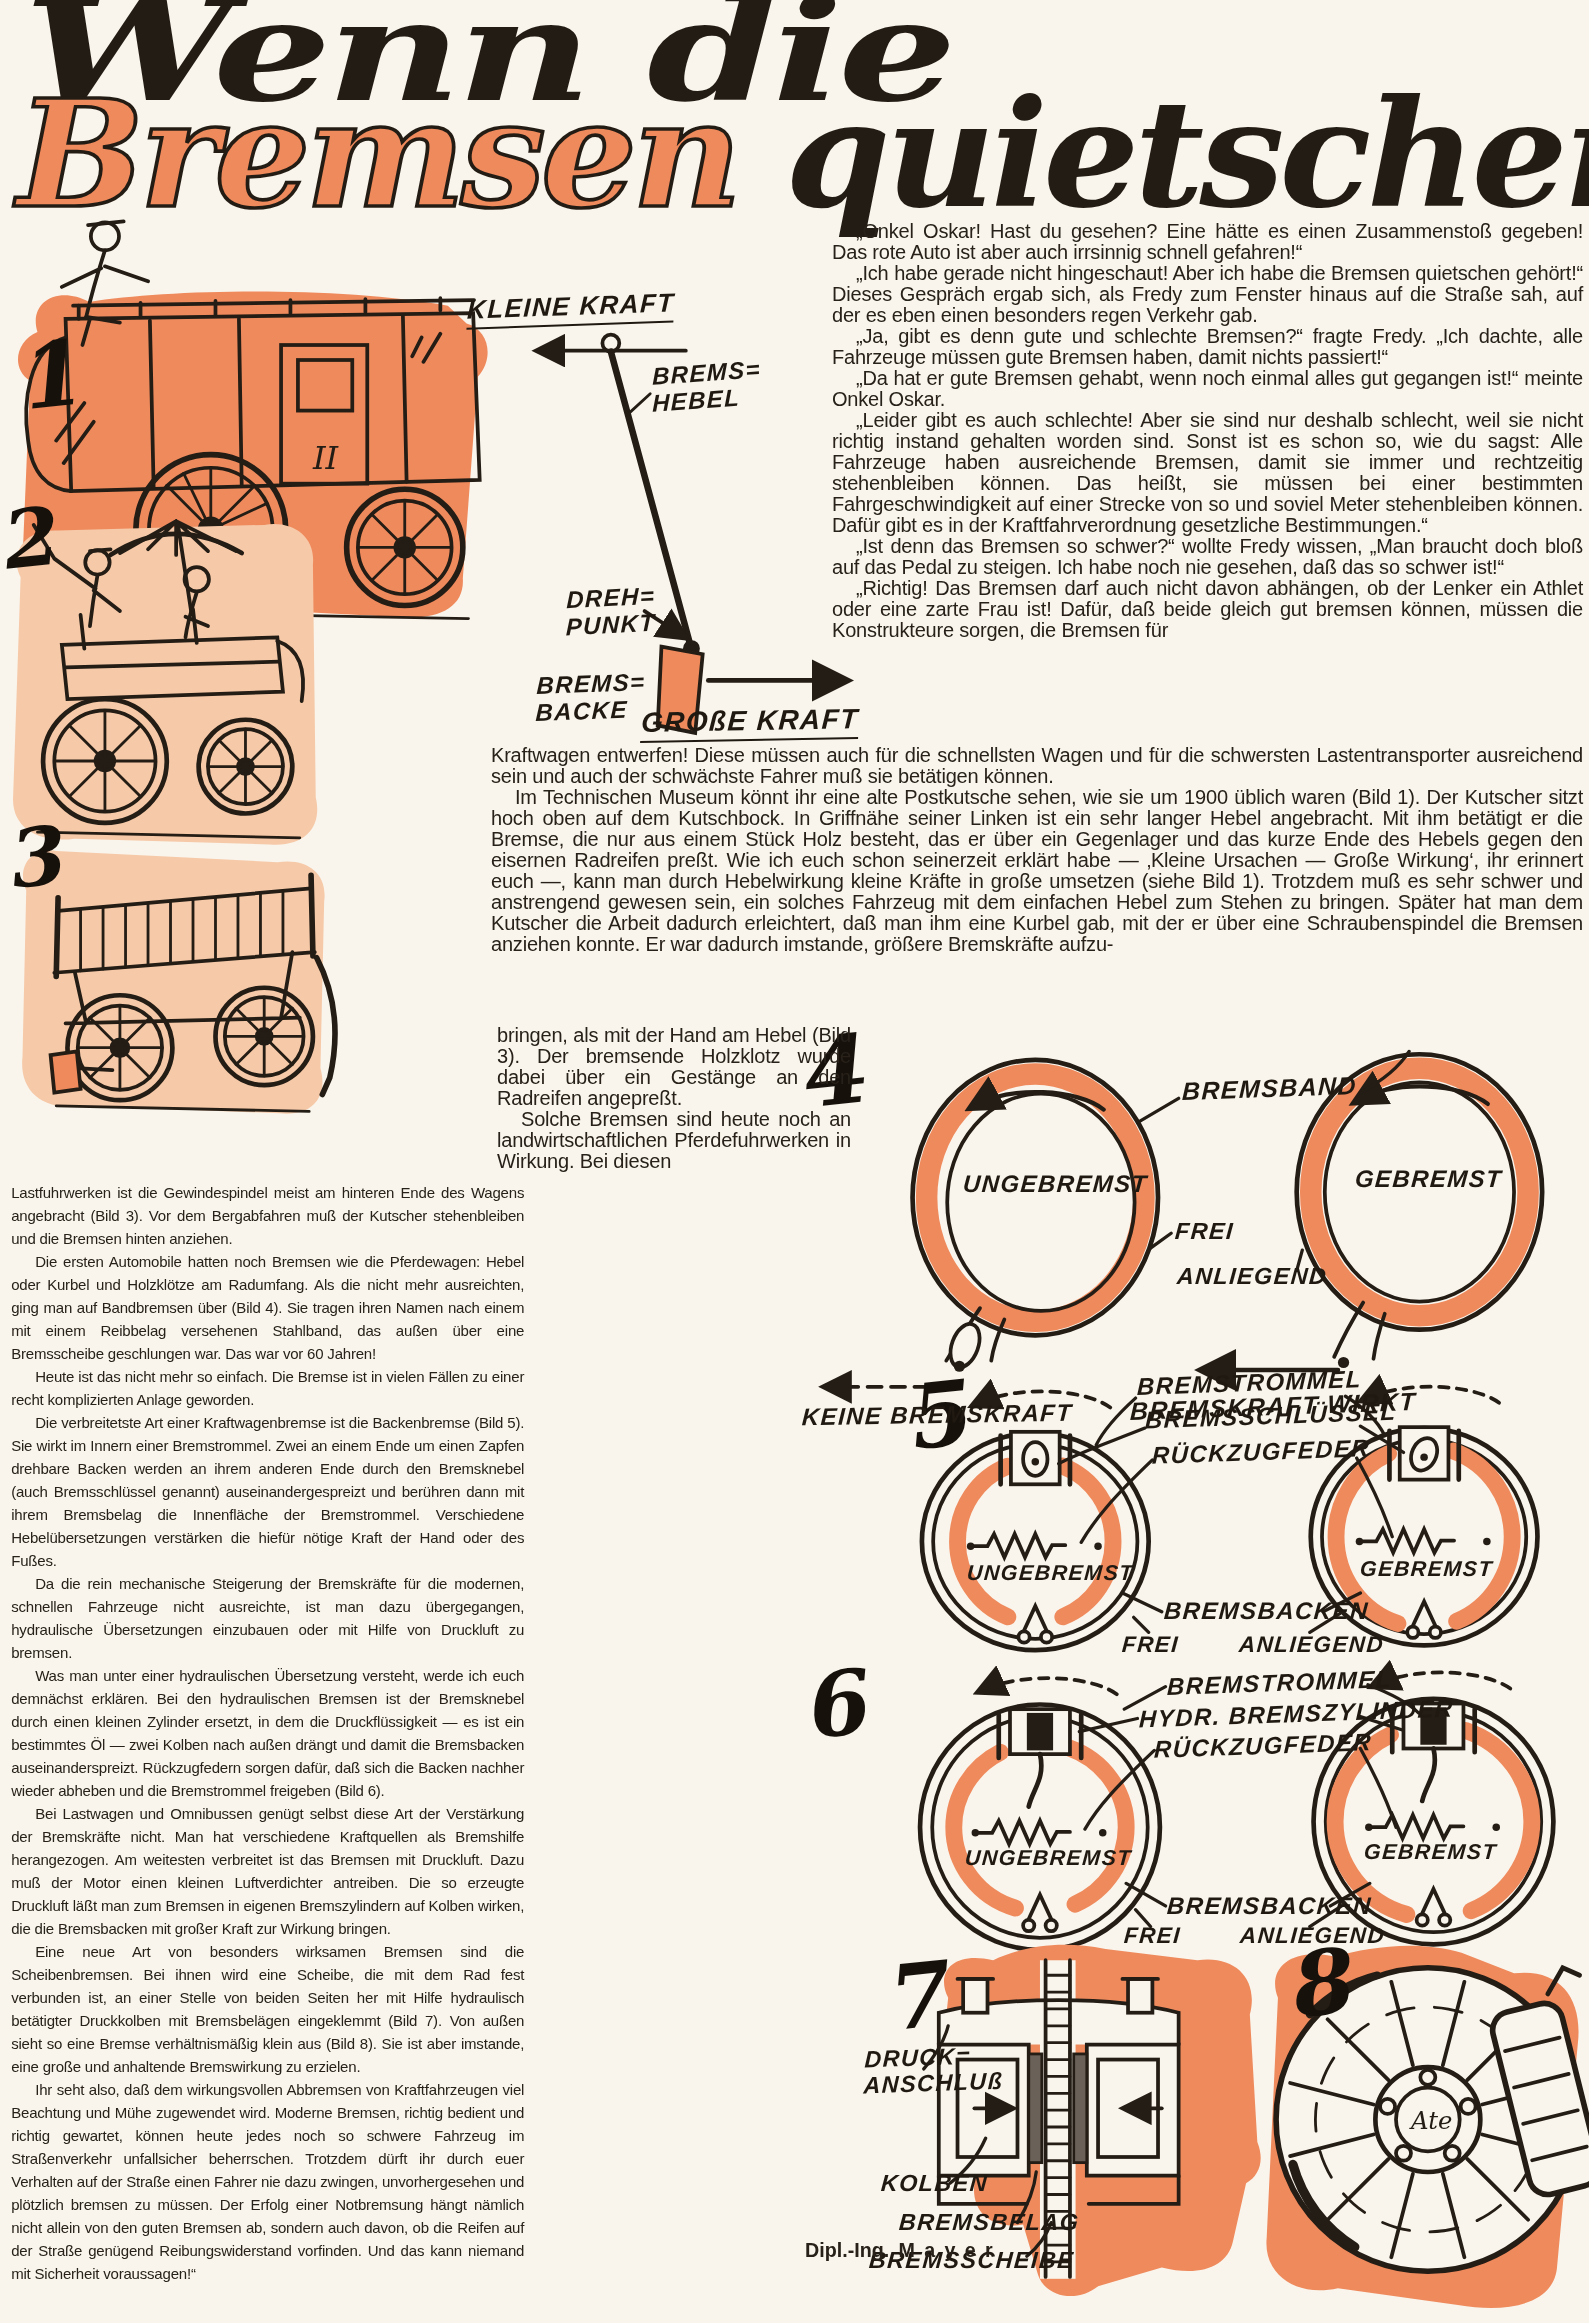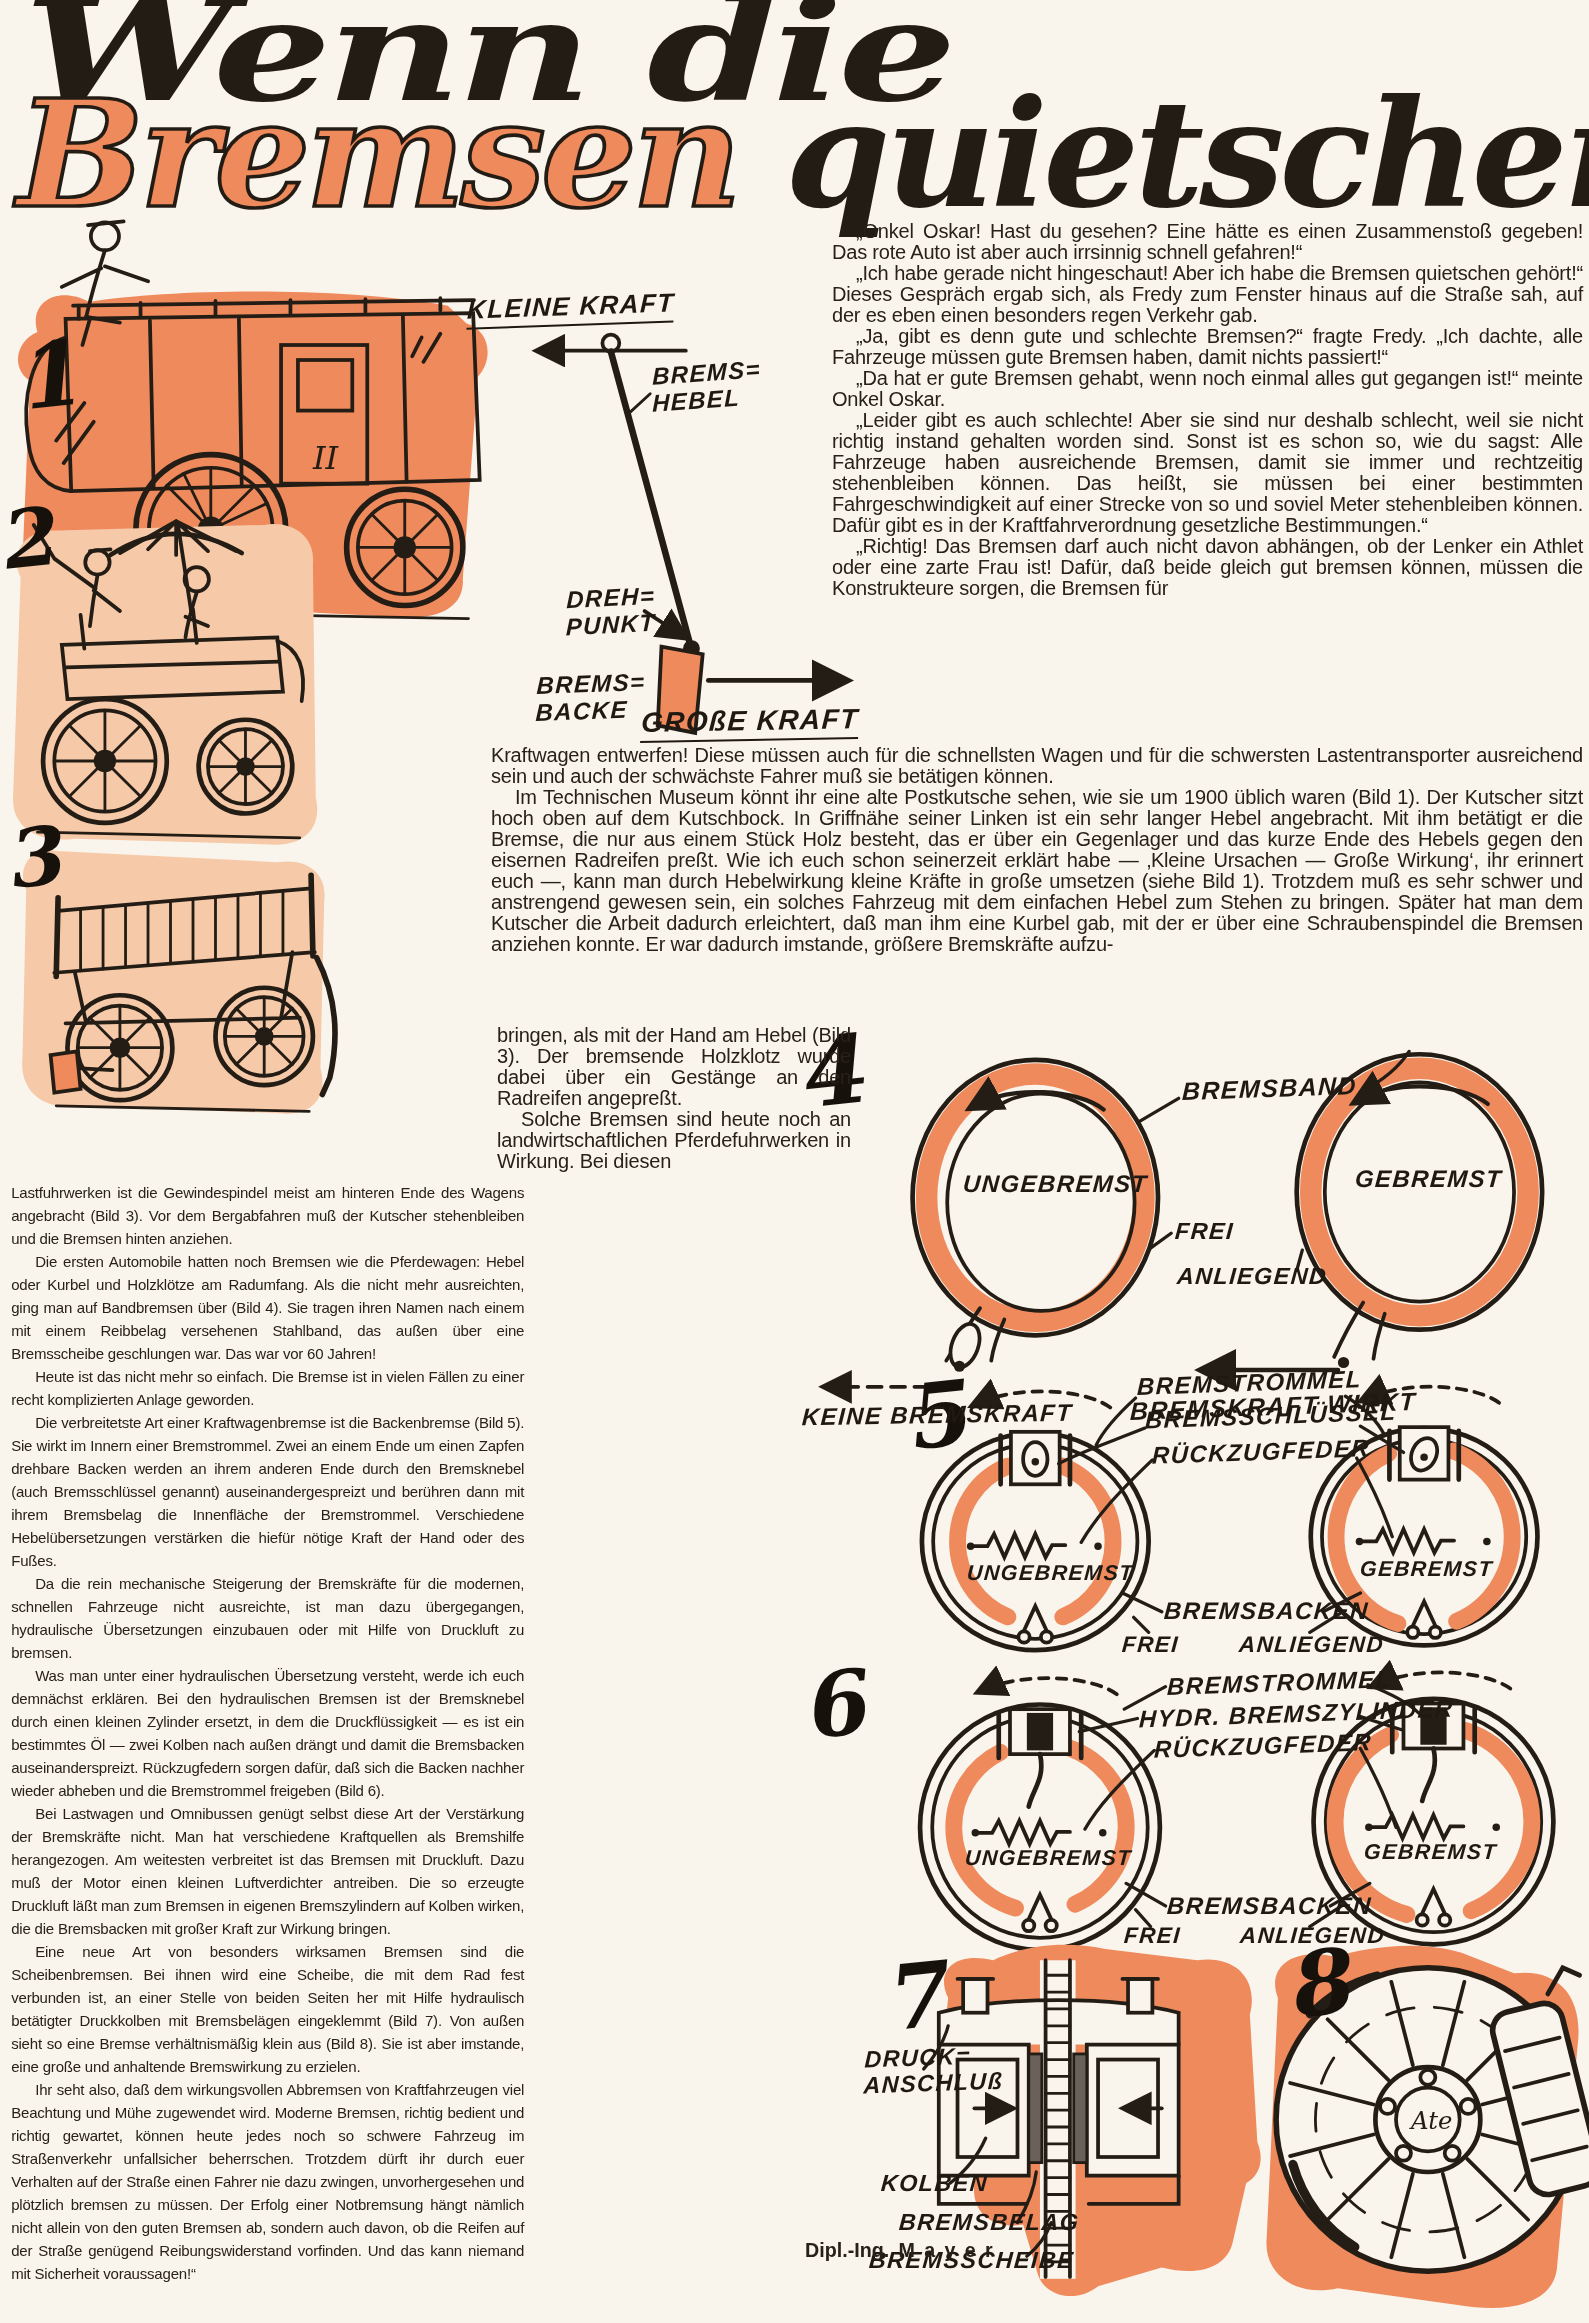--- a/index.html
+++ b/index.html
@@ -313,20 +313,21 @@
 <div class="hand" style="left:881px;top:2170px;font-size:23.4px;">KOLBEN</div>
 <div class="hand" style="left:899px;top:2209px;font-size:23.4px;">BREMSBELAG</div>
 <div class="hand" style="left:869px;top:2247px;font-size:23.4px;">BREMSSCHEIBE</div>
 
 <div class="col" style="left:832px;top:221px;width:751px;">
   <p class="ind">„Onkel Oskar! Hast du gesehen? Eine hätte es einen Zusammenstoß gegeben! Das rote Auto ist aber auch irrsinnig schnell gefahren!“</p>
   <p class="ind">„Ich habe gerade nicht hingeschaut! Aber ich habe die Bremsen quietschen gehört!“ Dieses Gespräch ergab sich, als Fredy zum Fenster hinaus auf die Straße sah, auf der es eben einen besonders regen Verkehr gab.</p>
   <p class="ind">„Ja, gibt es denn gute und schlechte Bremsen?“ fragte Fredy. „Ich dachte, alle Fahrzeuge müssen gute Bremsen haben, damit nichts passiert!“</p>
   <p class="ind">„Da hat er gute Bremsen gehabt, wenn noch einmal alles gut gegangen ist!“ meinte Onkel Oskar.</p>
   <p class="ind">„Leider gibt es auch schlechte! Aber sie sind nur deshalb schlecht, weil sie nicht richtig instand gehalten worden sind. Sonst ist es schon so, wie du sagst: Alle Fahrzeuge haben ausreichende Bremsen, damit sie immer und rechtzeitig stehenbleiben können. Das heißt, sie müssen bei einer bestimmten Fahrgeschwindigkeit auf einer Strecke von so und soviel Meter stehenbleiben können. Dafür gibt es in der Kraftfahrverordnung gesetzliche Bestimmungen.“</p>
+  <p class="ind">„Ist denn das Bremsen so schwer?“ wollte Fredy wissen, „Man braucht doch bloß auf das Pedal zu steigen. Ich habe noch nie gesehen, daß das so schwer ist!“</p>
   <p class="ind">„Richtig! Das Bremsen darf auch nicht davon abhängen, ob der Lenker ein Athlet oder eine zarte Frau ist! Dafür, daß beide gleich gut bremsen können, müssen die Konstrukteure sorgen, die Bremsen für</p>
 </div>
 
 <div class="col" style="left:491px;top:733px;width:1092px;margin-top:12px;">
   <p>Kraftwagen entwerfen! Diese müssen auch für die schnellsten Wagen und für die schwersten Lastentransporter ausreichend sein und auch der schwächste Fahrer muß sie betätigen können.</p>
   <p class="ind">Im Technischen Museum könnt ihr eine alte Postkutsche sehen, wie sie um 1900 üblich waren (Bild 1). Der Kutscher sitzt hoch oben auf dem Kutschbock. In Griffnähe seiner Linken ist ein sehr langer Hebel angebracht. Mit ihm betätigt er die Bremse, die nur aus einem Stück Holz besteht, das er über ein Gegenlager und das kurze Ende des Hebels gegen den eisernen Radreifen preßt. Wie ich euch schon seinerzeit erklärt habe — ‚Kleine Ursachen — Große Wirkung‘, ihr erinnert euch —, kann man durch Hebelwirkung kleine Kräfte in große umsetzen (siehe Bild 1). Trotzdem muß es sehr schwer und anstrengend gewesen sein, ein solches Fahrzeug mit dem einfachen Hebel zum Stehen zu bringen. Später hat man dem Kutscher die Arbeit dadurch erleichtert, daß man ihm eine Kurbel gab, mit der er über eine Schraubenspindel die Bremsen anziehen konnte. Er war dadurch imstande, größere Bremskräfte aufzu-</p>
 </div>
 
 <div class="col" style="left:497px;top:1025px;width:354px;">
   <p>bringen, als mit der Hand am Hebel (Bild 3). Der bremsende Holzklotz wurde dabei über ein Gestänge an den Radreifen angepreßt.</p>

